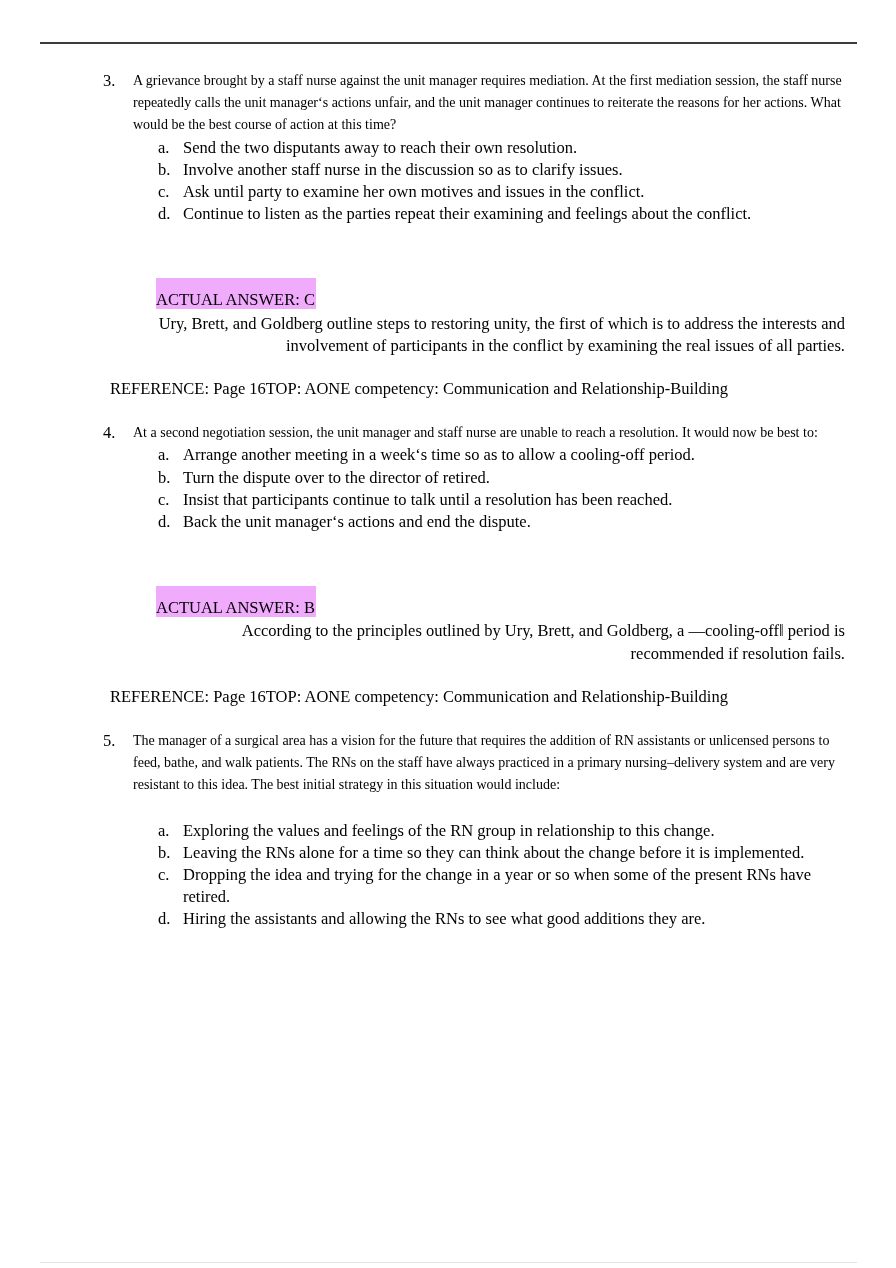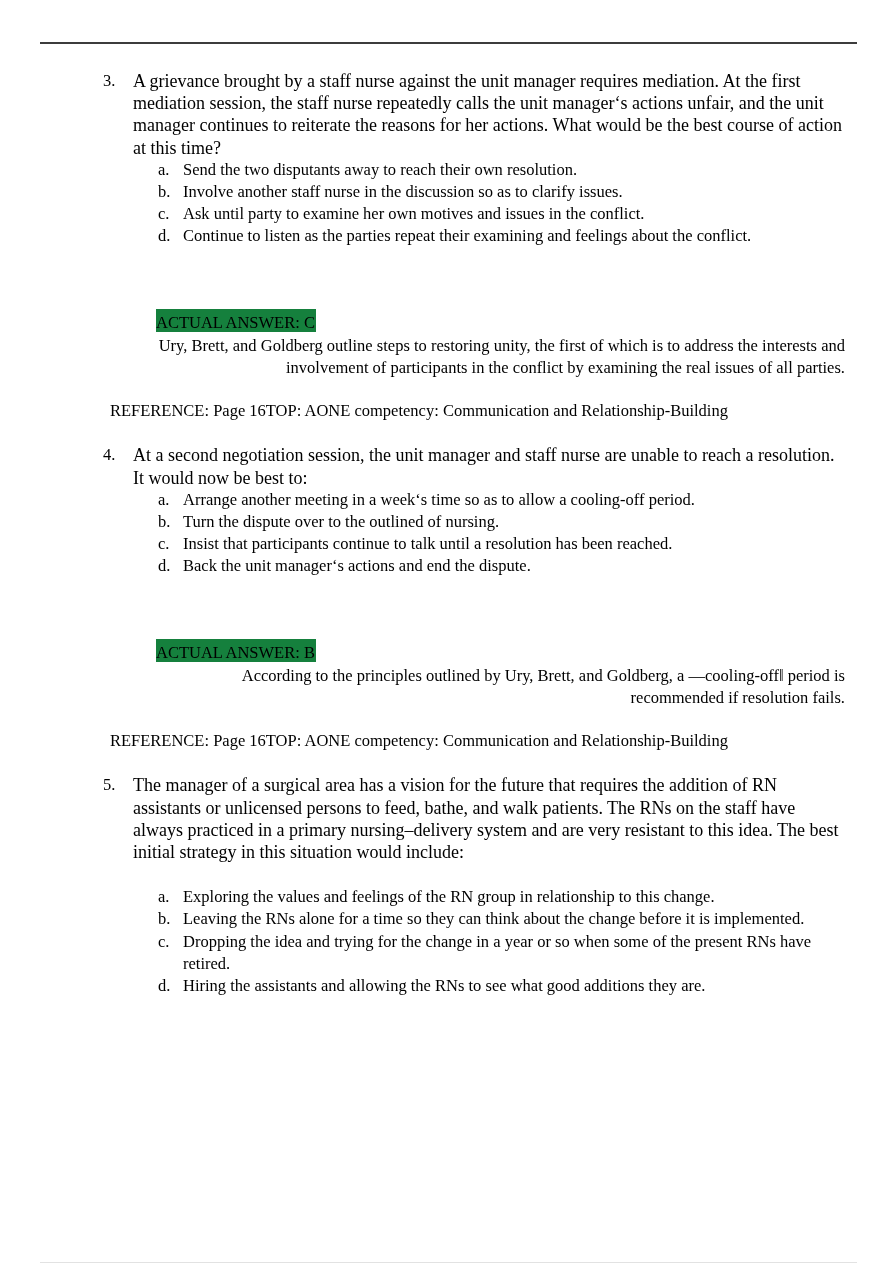--- a/index.html
+++ b/index.html
@@ -61,21 +61,21 @@
   }
   .q-num {
     width: 30px;
     flex: 0 0 30px;
     font-size: 16.5px;
     line-height: 22.2px;
     text-align: left;
   }
   .q-stem {
     flex: 1 1 auto;
-    font-size: 18px;
+    font-size: 14px;
     line-height: 22.2px;
     text-align: left;
     hyphens: none;
   }
 
   
   .options {
     margin: 0;
     padding: 0;
     list-style: none;
@@ -98,24 +98,24 @@
     line-height: 22.2px;
   }
 
   
   .answer-block {
     padding-left: 156px;
     padding-right: 51px;
   }
   .answer-label {
     display: inline;
-    background: #15803d;
-    font-size: 16.5px;
-    line-height: 22.2px;
-    padding: 4px 1px 0 0;
+    background: #f0abfc;
+    font-size: 16.5px;
+    line-height: 22.2px;
+    padding: 12px 1px 0 0;
     box-decoration-break: clone;
     -webkit-box-decoration-break: clone;
   }
   .answer-label-line {
     line-height: 22.2px;
   }
   .rationale {
     font-size: 16.5px;
     line-height: 22.2px;
     margin-top: 1px;
@@ -188,21 +188,21 @@
         <div class="q-num">4.</div>
         <div class="q-stem">At a second negotiation session, the unit manager and staff nurse are unable to reach a resolution. It would now be best to:</div>
       </div>
       <ul class="options">
         <li class="option">
           <span class="opt-letter">a.</span>
           <span class="opt-text">Arrange another meeting in a week‘s time so as to allow a cooling-off period.</span>
         </li>
         <li class="option">
           <span class="opt-letter">b.</span>
-          <span class="opt-text">Turn the dispute over to the outlined of nursing.</span>
+          <span class="opt-text">Turn the dispute over to the director of retired.</span>
         </li>
         <li class="option">
           <span class="opt-letter">c.</span>
           <span class="opt-text">Insist that participants continue to talk until a resolution has been reached.</span>
         </li>
         <li class="option">
           <span class="opt-letter">d.</span>
           <span class="opt-text">Back the unit manager‘s actions and end the dispute.</span>
         </li>
       </ul>

